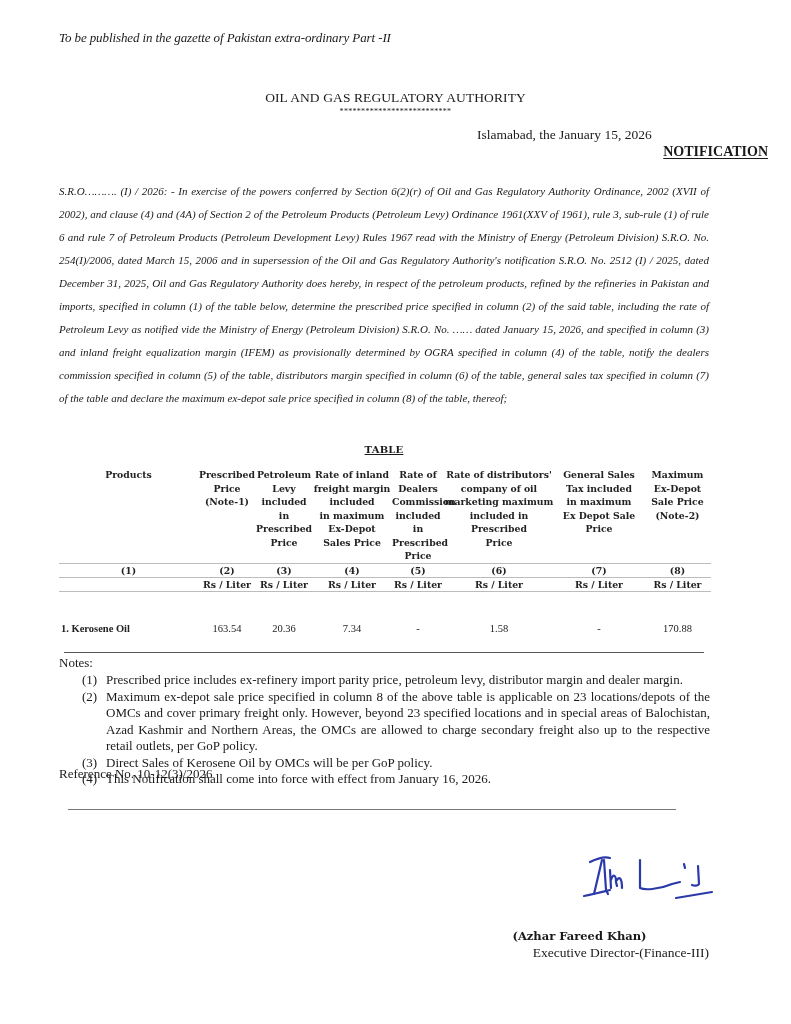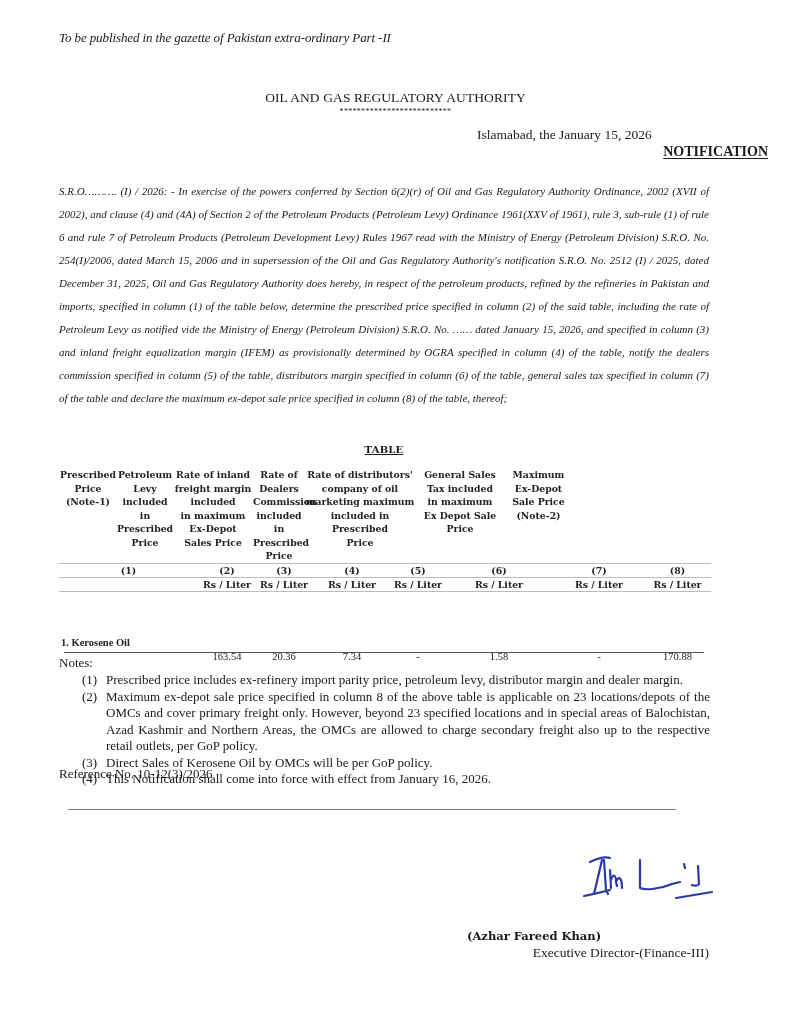--- a/index.html
+++ b/index.html
@@ -48,34 +48,34 @@
   .c8 { width: 67px; }
   .h-line { height: 0; border-top: 1.3px solid #bcbcbc; width: 652px; }
   .colnums { display: flex; height: 13px; line-height: 13px; }
   .units { display: flex; height: 13px; line-height: 13px; }
   .drow {
     display: flex; font-weight: normal; font-family: "Liberation Serif", serif; font-size: 10.5px;
     margin-top: 31px;
     align-items: center;
   }
   .drow .c1 { text-align: left; font-weight: bold; padding-left: 2px; box-sizing: border-box; }
-  .drow .dcell { text-align: center; margin-top: 28px; }
+  .drow .dcell { text-align: center; }
   .rule-1 { left: 64px; top: 652px; width: 640px; border-top: 1.3px solid #555; height: 0; }
   .notes-label { left: 59px; top: 655px; font-size: 13px; text-align: center; }
   .notes {
     left: 82px; top: 672px; width: 628px; font-size: 13px; line-height: 16.5px; text-align: justify;
   }
   .note { display: flex; }
   .note-num { width: 24px; flex: none; }
   .note-text { flex: 1; }
   .rule-2 { left: 68px; top: 809px; width: 608px; border-top: 1px solid #777; height: 0; }
   .reference { left: 59px; top: 766px; font-size: 13px; }
   .signature { left: 580px; top: 850px; width: 140px; height: 60px; }
   .sig-name {
-    left: 467px; width: 259px; top: 929px; text-align: left; font-weight: bold;
+    left: 450px; width: 259px; top: 929px; text-align: center; font-weight: bold;
     font-family: "DejaVu Serif", serif; font-size: 11.5px;
   }
   .sig-title {
     left: 450px; width: 259px; top: 945px; text-align: right; font-size: 13.5px;
   }
 </style>
 </head>
 <body>
 
 <div class="abs gazette">To be published in the gazette of Pakistan extra-ordinary Part -II</div>
@@ -83,20 +83,23 @@
 <div class="abs stars">**************************</div>
 <div class="abs dateline">Islamabad, the January 15, 2026</div>
 <div class="abs notif-title">NOTIFICATION</div>
 
 <div class="abs body-para">S.R.O………. (I) / 2026: - In exercise of the powers conferred by Section 6(2)(r) of Oil and Gas Regulatory Authority Ordinance, 2002 (XVII of 2002), and clause (4) and (4A) of Section 2 of the Petroleum Products (Petroleum Levy) Ordinance 1961(XXV of 1961), rule 3, sub-rule (1) of rule 6 and rule 7 of Petroleum Products (Petroleum Development Levy) Rules 1967 read with the Ministry of Energy (Petroleum Division) S.R.O. No. 254(I)/2006, dated March 15, 2006 and in supersession of the Oil and Gas Regulatory Authority's notification S.R.O. No. 2512 (I) / 2025, dated December 31, 2025, Oil and Gas Regulatory Authority does hereby, in respect of the petroleum products, refined by the refineries in Pakistan and imports, specified in column (1) of the table below, determine the prescribed price specified in column (2) of the said table, including the rate of Petroleum Levy as notified vide the Ministry of Energy (Petroleum Division) S.R.O. No. …… dated  January 15, 2026, and specified in column (3) and inland freight equalization margin (IFEM) as provisionally determined by OGRA specified in column (4) of the table, notify the dealers commission specified in column (5) of the table, distributors margin specified in column (6) of the table, general sales tax specified in column (7) of the table and declare the maximum ex-depot sale price specified in column (8) of the table, thereof;</div>
 
 <div class="abs table-title">TABLE</div>
 
 <div class="abs ptable">
   <div class="hrow" id="hdr">
+      <div class="hcell c1">
+        <div>Products</div>
+      </div>
       <div class="hcell c2">
         <div>Prescribed</div>
         <div>Price</div>
         <div>(Note-1)</div>
       </div>
       <div class="hcell c3">
         <div>Petroleum</div>
         <div>Levy</div>
         <div>included in</div>
         <div>Prescribed</div>

